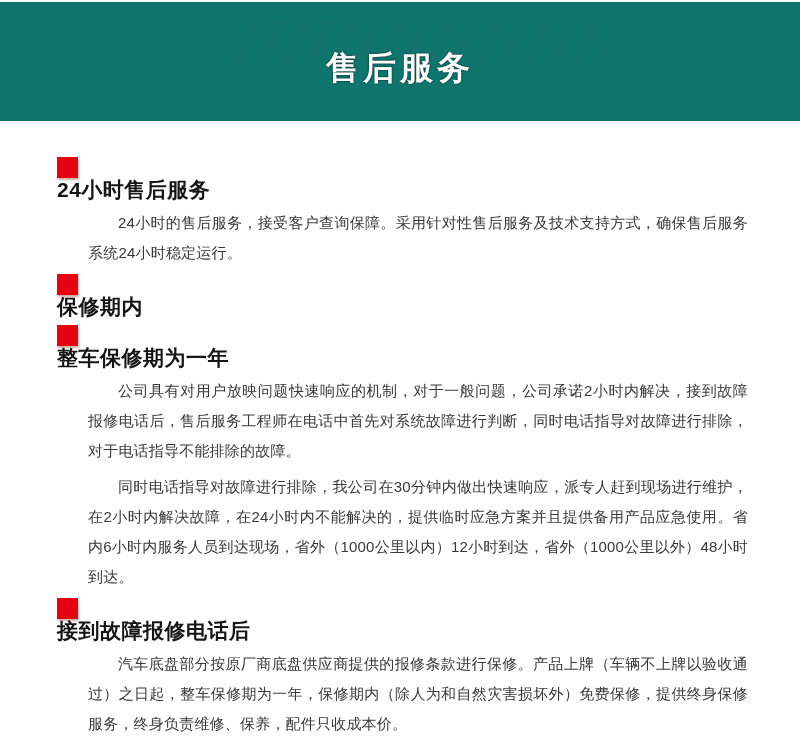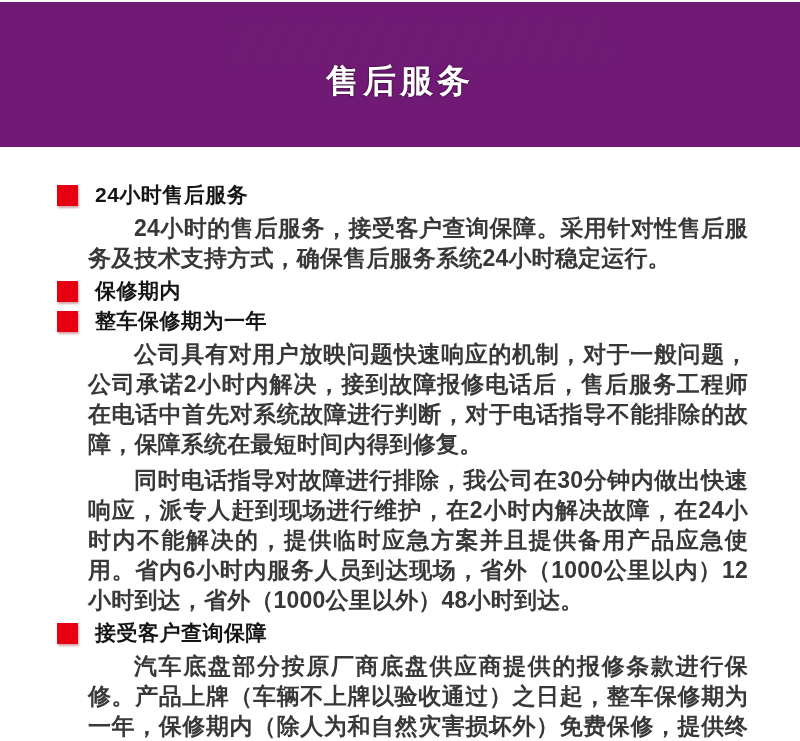--- a/index.html
+++ b/index.html
@@ -8,22 +8,22 @@
   body {
     width: 800px;
     height: 741px;
     background: #ffffff;
     overflow: hidden;
     font-family: "Liberation Sans", "DejaVu Sans", sans-serif;
   }
   .banner {
     position: relative;
     margin-top: 2px;
-    height: 145px;
-    background: #701a75;
+    height: 119px;
+    background: #0f766e;
     display: flex;
     align-items: center;
     justify-content: center;
     overflow: hidden;
   }
   .banner-title {
     color: #ffffff;
     font-size: 33px;
     font-weight: bold;
     letter-spacing: 4px;
@@ -43,48 +43,48 @@
     filter: blur(4px);
     opacity: 0.5;
     pointer-events: none;
   }
   .content {
     padding: 36px 52px 0 57px;
   }
   .section { margin: 0; }
   .section-head {
     display: flex;
-    align-items: center;
+    align-items: flex-start;
     margin-bottom: 6px;
+    flex-direction: column;
   }
   .bullet {
     width: 21px;
     height: 21px;
     background: var(--accent);
     flex: 0 0 21px;
     margin-right: 17px;
     box-shadow: 1px 2px 2px rgba(120,0,0,0.35);
   }
   .section-title {
     font-size: 21px;
     font-weight: bold;
     color: #151515;
     line-height: 24px;
     letter-spacing: 0.5px;
   }
   .paras { margin-left: 31px; }
   .para {
     margin: 0 0 6px 0;
-    font-size: 23px;
+    font-size: 15px;
     line-height: 30px;
     color: #383838;
     text-indent: 2em;
     text-align: justify;
     letter-spacing: 0.2px;
-    font-weight: bold;
   }
 </style>
 </head>
 <body>
 
 <header class="banner">
   <div class="watermark-smudge"></div>
   <div class="banner-title">售后服务</div>
 </header>
 
@@ -105,27 +105,27 @@
       <span class="section-title">保修期内</span>
     </div>
   </section>
 
   <section class="section">
     <div class="section-head">
       <span class="bullet"></span>
       <span class="section-title">整车保修期为一年</span>
     </div>
     <div class="paras">
-        <p class="para">公司具有对用户放映问题快速响应的机制，对于一般问题，公司承诺2小时内解决，接到故障报修电话后，售后服务工程师在电话中首先对系统故障进行判断，对于电话指导不能排除的故障，保障系统在最短时间内得到修复。</p>
+        <p class="para">公司具有对用户放映问题快速响应的机制，对于一般问题，公司承诺2小时内解决，接到故障报修电话后，售后服务工程师在电话中首先对系统故障进行判断，同时电话指导对故障进行排除，对于电话指导不能排除的故障。</p>
         <p class="para">同时电话指导对故障进行排除，我公司在30分钟内做出快速响应，派专人赶到现场进行维护，在2小时内解决故障，在24小时内不能解决的，提供临时应急方案并且提供备用产品应急使用。省内6小时内服务人员到达现场，省外（1000公里以内）12小时到达，省外（1000公里以外）48小时到达。</p>
       </div>
   </section>
 
   <section class="section">
     <div class="section-head">
       <span class="bullet"></span>
-      <span class="section-title">接受客户查询保障</span>
+      <span class="section-title">接到故障报修电话后</span>
     </div>
     <div class="paras">
         <p class="para">汽车底盘部分按原厂商底盘供应商提供的报修条款进行保修。产品上牌（车辆不上牌以验收通过）之日起，整车保修期为一年，保修期内（除人为和自然灾害损坏外）免费保修，提供终身保修服务，终身负责维修、保养，配件只收成本价。</p>
       </div>
   </section>
 </main>
 
 </body></html>

